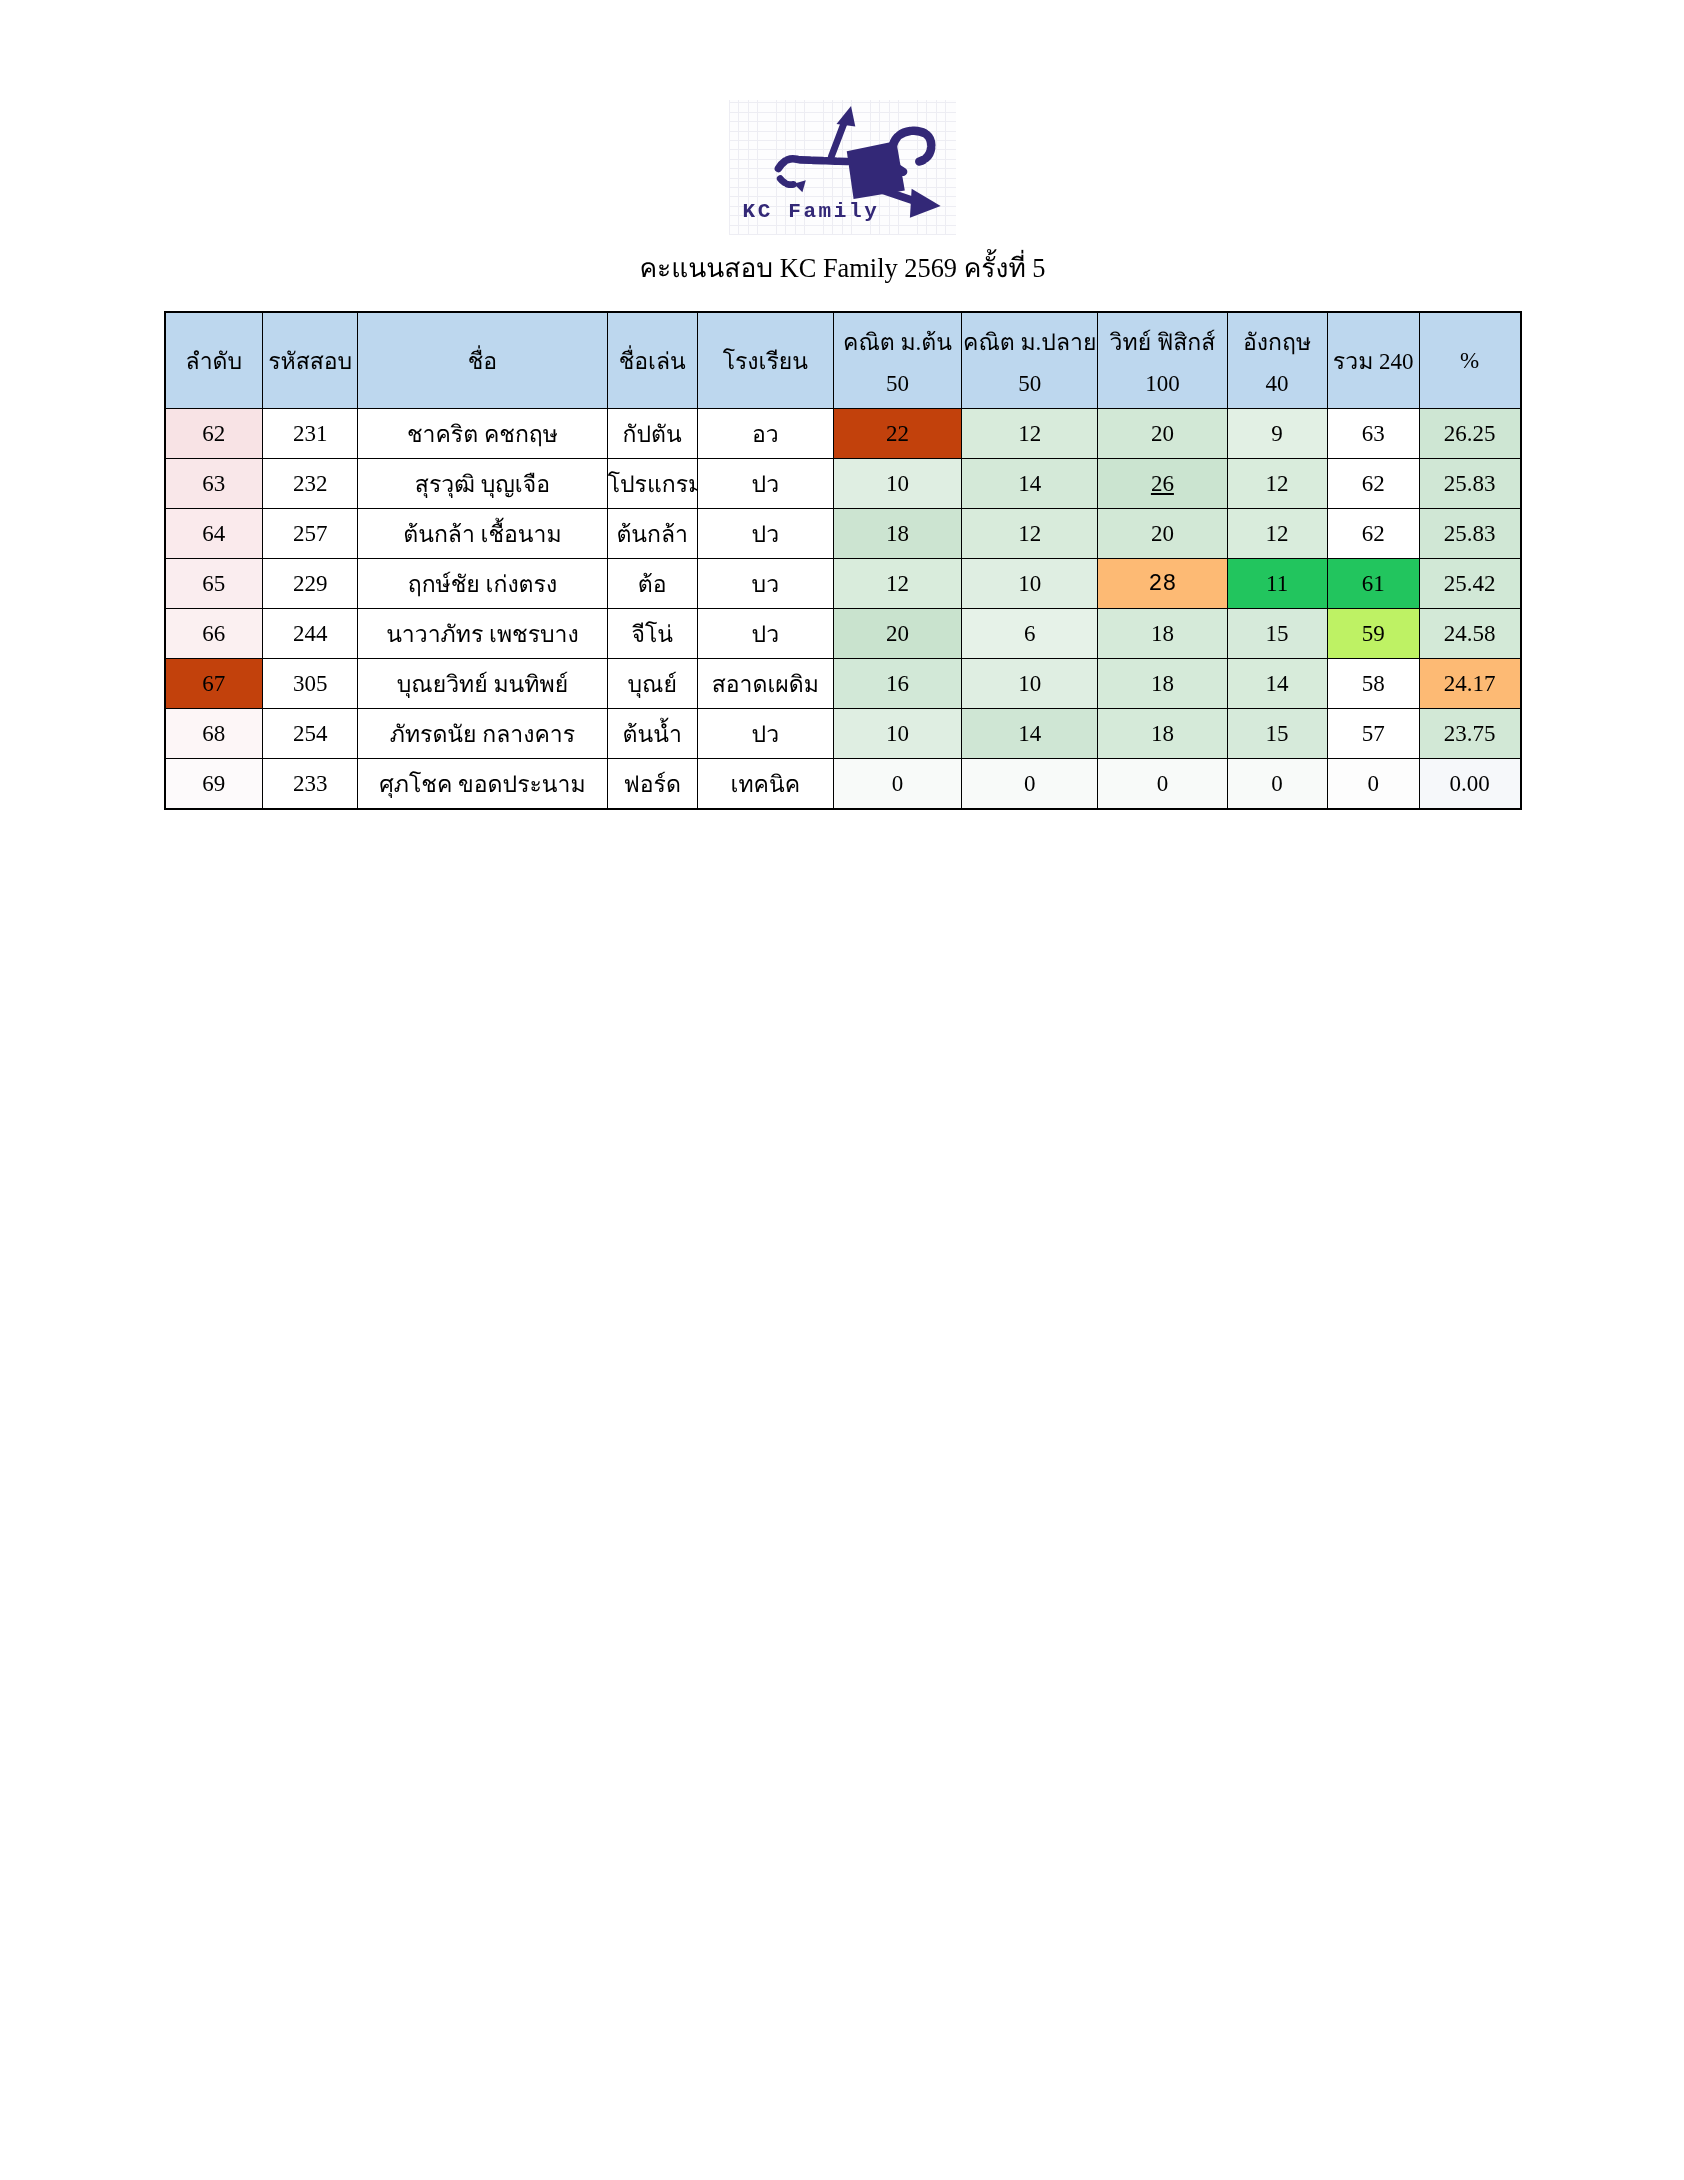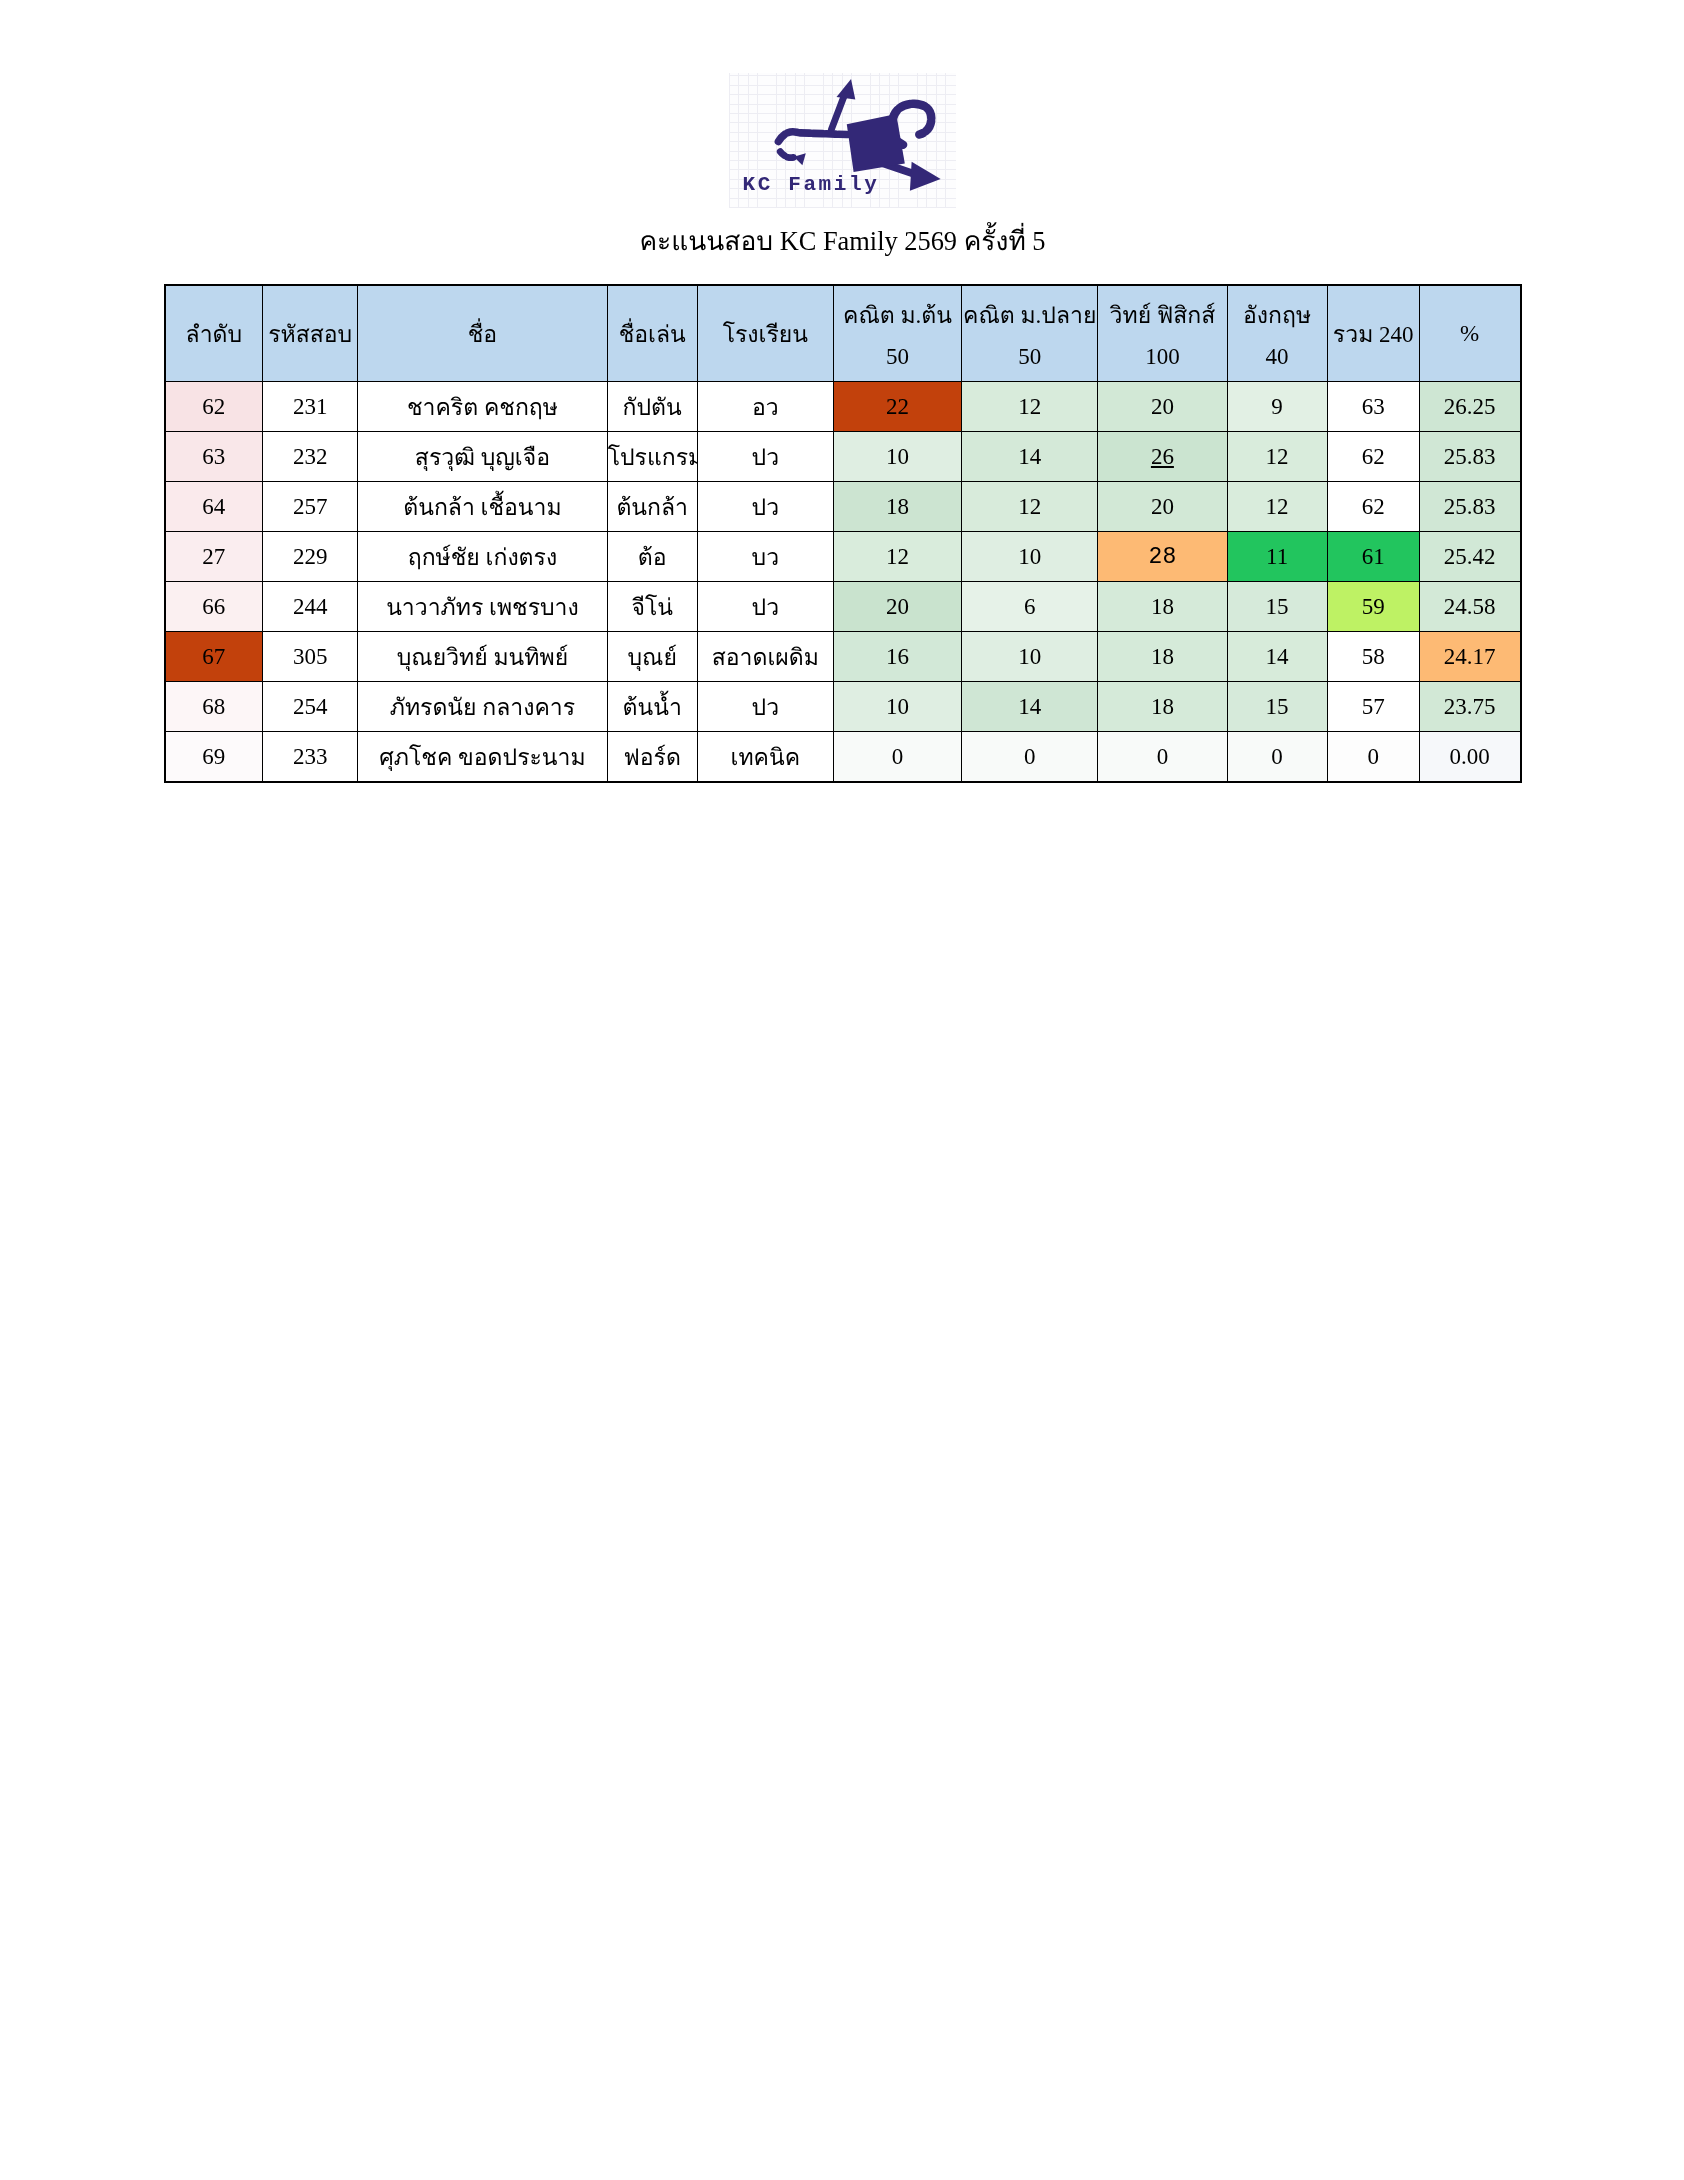--- a/index.html
+++ b/index.html
@@ -1,20 +1,20 @@
 <!DOCTYPE html>
 <html style="font-size:13.6px"><head>
 <meta charset="utf-8">
 <style>
   html,body{margin:0;padding:0;}
   body{
     width:1685px;height:2181px;background:#ffffff;
     font-family:"Liberation Serif","DejaVu Serif",serif;color:#000;
   }
-  .page{width:1685px;height:2133px;position:relative;padding-top:73px;box-sizing:border-box;}
+  .page{width:1685px;height:2133px;position:relative;padding-top:100px;box-sizing:border-box;}
   
   .logo-box{
     width:227px;height:135px;margin:0 auto;position:relative;
     background-image:
       repeating-linear-gradient(0deg,#ededf3 0 0.9px,transparent 0.9px 9.4px),
       repeating-linear-gradient(90deg,#ededf3 0 0.9px,transparent 0.9px 9.4px);
     background-color:#fdfdfe;
   }
   .logo-box svg{position:absolute;top:0;left:0;}
   .logo-text{
@@ -189,21 +189,21 @@
           <td>ต้นกล้า</td>
           <td>ปว</td>
           <td style="background-color: rgb(204, 228, 209);">18</td>
           <td style="background-color: rgb(216, 235, 219);">12</td>
           <td style="background-color: rgb(210, 232, 214);">20</td>
           <td style="background-color: rgb(217, 236, 220);">12</td>
           <td style="background-color: rgb(255, 255, 255);">62</td>
           <td style="background-color: rgb(208, 231, 213);">25.83</td>
         </tr>
         <tr>
-          <td style="background-color: rgb(250, 237, 239);">27</td>
+          <td style="background-color: rgb(250, 237, 239);">65</td>
           <td>229</td>
           <td>ฤกษ์ชัย เก่งตรง</td>
           <td>ต้อ</td>
           <td>บว</td>
           <td style="background-color: rgb(217, 236, 220);">12</td>
           <td style="background-color: rgb(223, 238, 226);">10</td>
           <td style="background-color: #fdba74; font-family: Liberation Mono, monospace;">28</td>
           <td style="background-color: #22c55e;">11</td>
           <td style="background-color: #22c55e;">61</td>
           <td style="background-color: rgb(209, 232, 214);">25.42</td>

